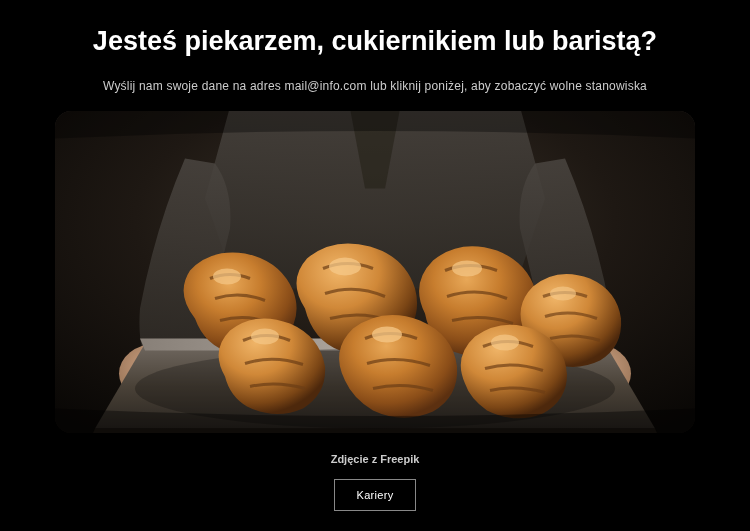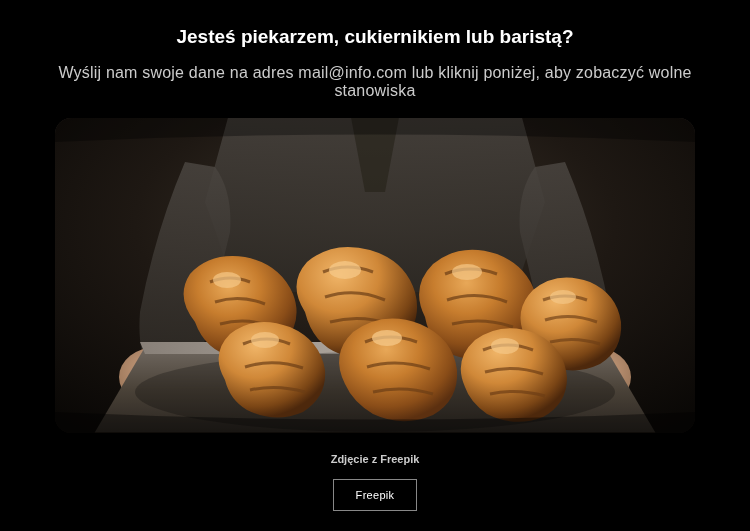--- a/index.html
+++ b/index.html
@@ -12,27 +12,27 @@
       height: 531px;
       background: #000;
       color: #fff;
       font-family: Arial, Helvetica, sans-serif;
       display: flex;
       flex-direction: column;
       align-items: center;
       padding: 26px 50px 20px;
     }
     .heading {
-      font-size: 19px;
+      font-size: 27px;
       font-weight: 700;
       text-align: right;
-      margin-bottom: 16px;
+      margin-bottom: 22px;
     }
     .subheading {
-      font-size: 16px;
+      font-size: 12px;
       font-weight: 400;
       color: #ccc;
       text-align: center;
       margin-bottom: 18px;
       letter-spacing: 0.2px;
     }
     .hero-image {
       width: 640px;
       height: 347px;
       border-radius: 16px;
@@ -164,13 +164,13 @@
     </g>
 
     <rect width="640" height="347" fill="url(#bg-grad)" opacity="0"></rect>
     <path d="M 0 0 L 640 0 L 640 40 Q 320 25 0 40 Z" fill="#000" opacity="0.35"></path>
     <path d="M 0 347 L 640 347 L 640 310 Q 320 325 0 310 Z" fill="#000" opacity="0.4"></path>
   </svg>
 </div>
 
 <p class="caption">Zdjęcie z Freepik</p>
 
-<button class="cta-button">Freepik</button>
+<button class="cta-button">Kariery</button>
 
 </body></html>

